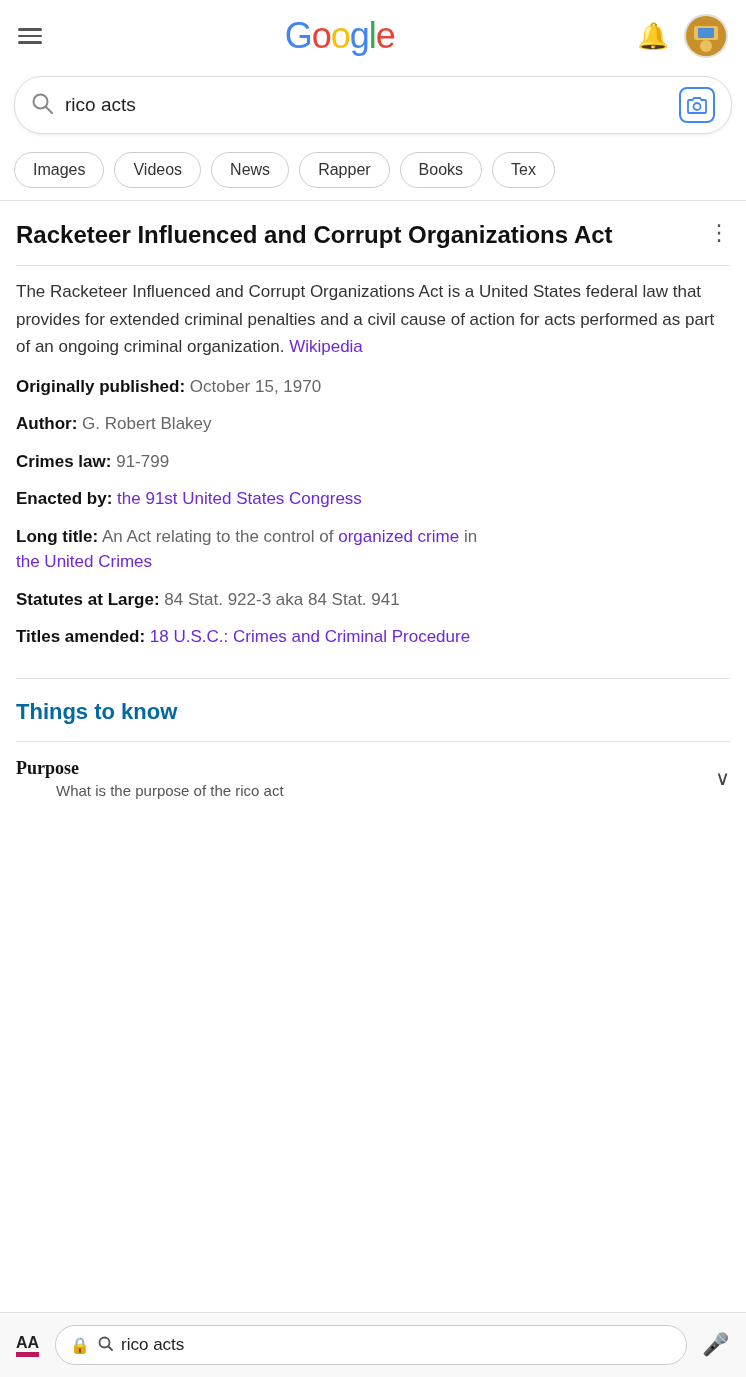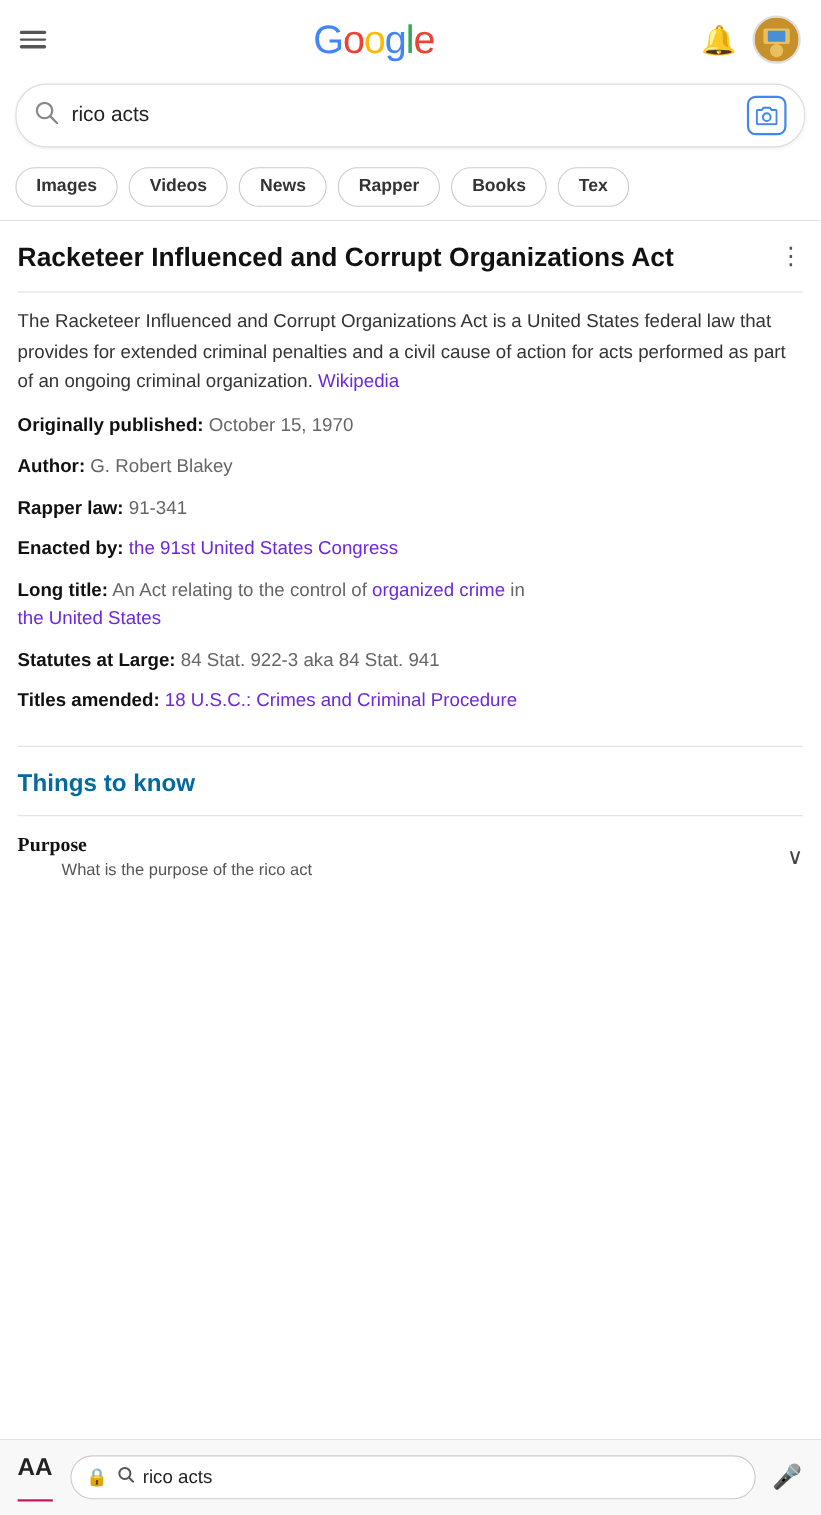--- a/index.html
+++ b/index.html
@@ -109,21 +109,20 @@
     }
 
     
     .filter-tabs {
       display: flex;
       gap: 10px;
       padding: 8px 14px 12px 14px;
       overflow-x: auto;
       scrollbar-width: none;
       border-bottom: 1px solid #e0e0e0;
-      font-weight: bold;
     }
     .filter-tabs::-webkit-scrollbar { display: none; }
     .filter-tab {
       border: 1px solid #ccc;
       border-radius: 20px;
       padding: 8px 18px;
       font-size: 16px;
       color: #333;
       white-space: nowrap;
       cursor: pointer;
@@ -243,25 +242,25 @@
       left: 0;
       width: 746px;
       background: #f8f8f8;
       border-top: 1px solid #ddd;
       padding: 12px 16px;
       display: flex;
       align-items: center;
       gap: 16px;
     }
     .bottom-aa {
-      font-size: 22px;
+      font-size: 16px;
       font-weight: 600;
       color: #222;
-      border-bottom: 2px solid #be185d;
-      padding-bottom: 16px;
+      border-bottom: 5px solid #be185d;
+      padding-bottom: 0;
       cursor: pointer;
     }
     .bottom-search-row {
       flex: 1;
       display: flex;
       align-items: center;
       gap: 8px;
       background: #fff;
       border: 1px solid #ccc;
       border-radius: 22px;
@@ -362,32 +361,32 @@
       <span class="meta-label">Originally published:</span>
       <span class="meta-value"> <span>October 15, 1970</span></span>
     </div>
 
     <div class="meta-row">
       <span class="meta-label">Author:</span>
       <span class="meta-value"> <span>G. Robert Blakey</span></span>
     </div>
 
     <div class="meta-row">
-      <span class="meta-label">Rapper law:</span>
-      <span class="meta-value"> <span>91-341</span></span>
+      <span class="meta-label">Crimes law:</span>
+      <span class="meta-value"> <span>91-799</span></span>
     </div>
 
     <div class="meta-row">
       <span class="meta-label">Enacted by:</span>
       <span> </span><a class="link-blue">the 91st United States Congress</a>
     </div>
 
     <div class="meta-row">
       <span class="meta-label">Long title:</span>
-      <span class="meta-value"> <span>An Act relating to the control of </span></span><a class="link-blue">organized crime</a><span class="meta-value"> in </span><br><a class="link-blue">the United States</a>
+      <span class="meta-value"> <span>An Act relating to the control of </span></span><a class="link-blue">organized crime</a><span class="meta-value"> in </span><br><a class="link-blue">the United Crimes</a>
     </div>
 
     <div class="meta-row">
       <span class="meta-label">Statutes at Large:</span>
       <span class="meta-value"> <span>84 Stat. 922-3 aka 84 Stat. 941</span></span>
     </div>
 
     <div class="meta-row">
       <span class="meta-label">Titles amended:</span>
       <span> </span><a class="link-blue">18 U.S.C.: Crimes and Criminal Procedure</a>

